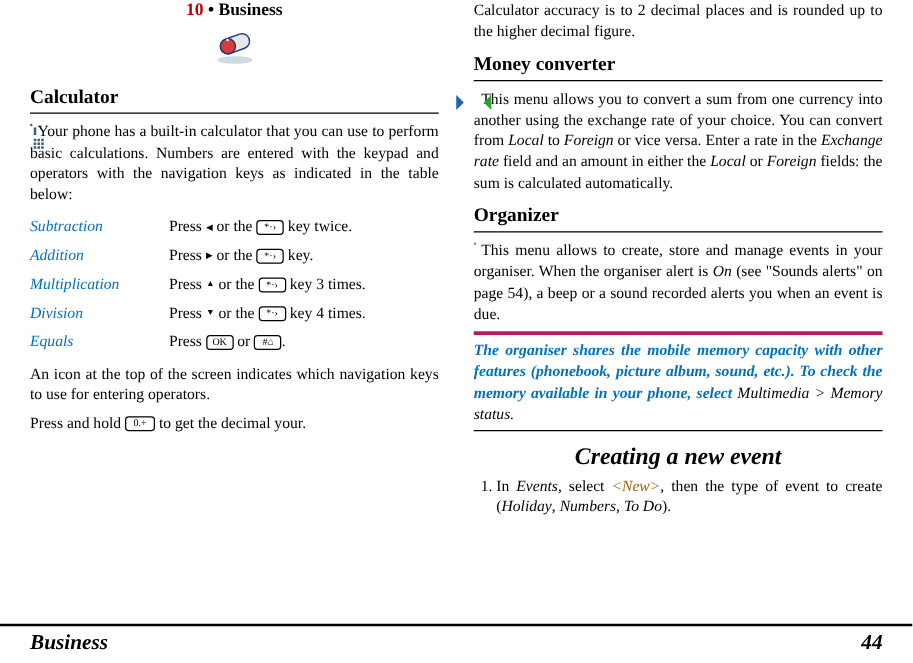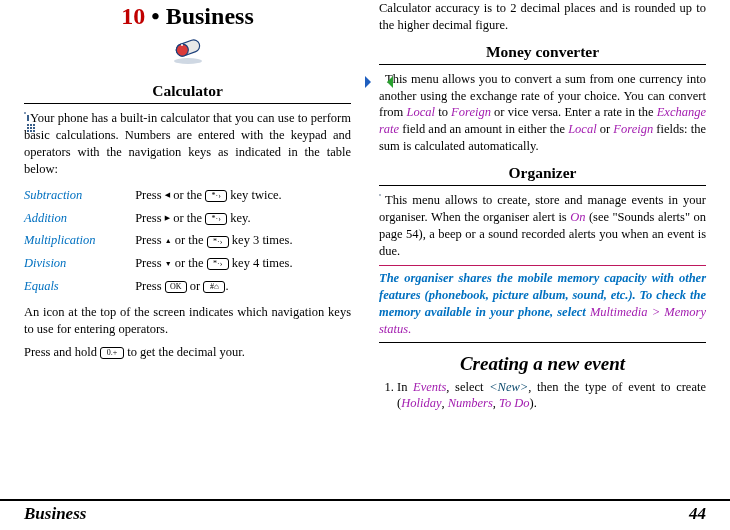--- a/index.html
+++ b/index.html
@@ -18,54 +18,54 @@
     padding: 0 24px 8px 24px;
     gap: 28px;
     height: 500px;
   }
   .col {
     width: 50%;
     text-align: justify;
   }
   .chapter-title {
     text-align: center;
-    font-size: 24px;
+    font-size: 14px;
     font-weight: bold;
     margin-bottom: 4px;
   }
   .chapter-num { color: #c00000; }
   .chapter-icon-wrap { text-align: center; margin: 4px 0 10px 0; }
   .chapter-icon { display: inline-block; }
   .section {
     font-size: 15.5px;
     font-weight: bold;
     border-bottom: 1px solid #000;
     padding-bottom: 1px;
     margin: 8px 0 6px 0;
-    text-align: center;
+    text-align: left;
   }
   .subhead {
     font-size: 19px;
     font-weight: bold;
     font-style: italic;
     margin: 6px 0 2px 0;
     text-align: center;
   }
   .icon-float {
     float: left;
     margin: 2px 6px 0 0;
   }
   p { margin-bottom: 6px; }
-  .ui-term-i { color: #a21caf; font-style: italic; }
-  .ui-term-r { color: #0c4a6e; font-style: italic; }
+  .ui-term-i { color: #000000; font-style: italic; }
+  .ui-term-r { color: #a16207; font-style: italic; }
   .note {
     color: #0070c0;
     font-style: italic;
     font-weight: bold;
-    border-top: 1px solid #be185d;
+    border-top: 3px solid #be185d;
     border-bottom: 1px solid #000;
     padding: 4px 0;
     margin: 6px 0 8px 0;
   }
   .note .ui-term-i { font-weight: normal; }
   table.ops {
     border-collapse: collapse;
     width: 100%;
     margin: 4px 0 6px 0;
   }

